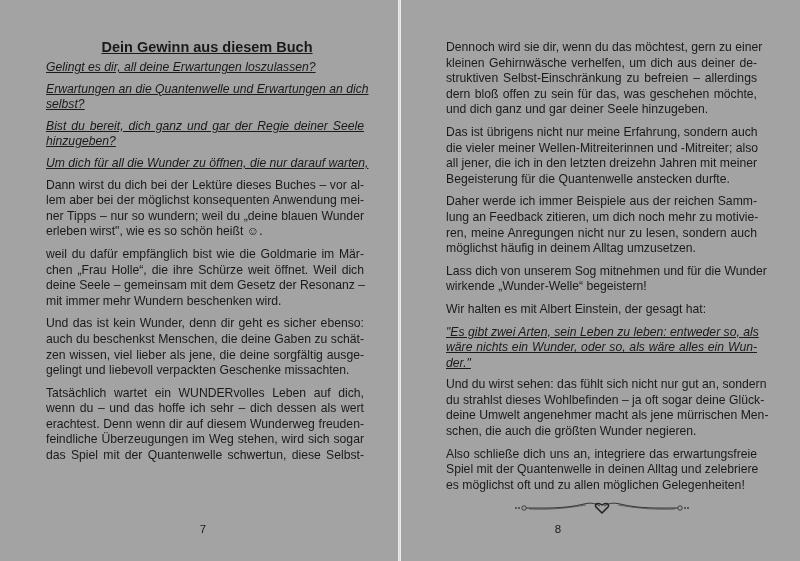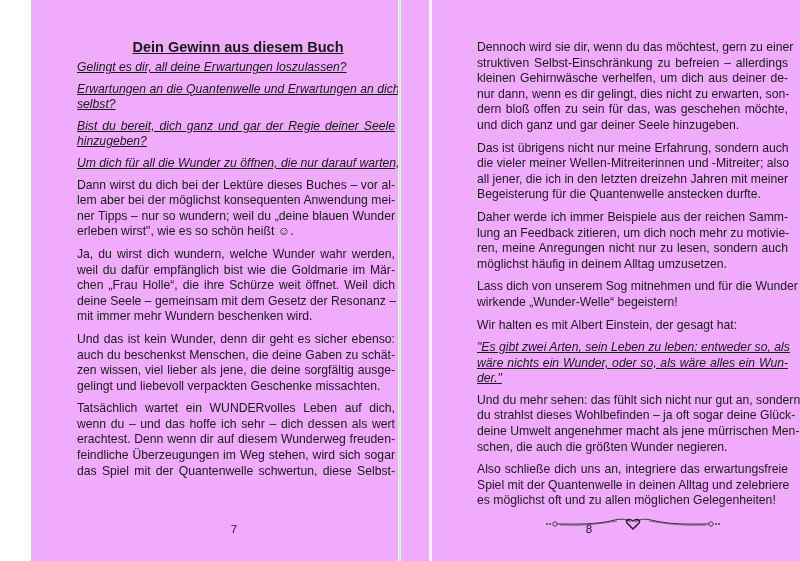--- a/index.html
+++ b/index.html
@@ -1,18 +1,18 @@
 <!DOCTYPE html>
 <html><head>
 <meta charset="utf-8">
 <style>
   html, body { margin: 0; padding: 0; background: #ffffff; }
   body { width: 800px; height: 561px; position: relative; overflow: hidden;
          font-family: "Liberation Sans", sans-serif; color: #1a1a1a; }
-  .page { position: absolute; top: 0; height: 561px; background: #f0abfc; margin-left: 31px; }
+  .page { position: absolute; top: 0; height: 561px; background: #a3a3a3; }
   #page-left { left: 0; width: 398px; }
   #page-right { left: 401px; width: 432px; }
   .divider { position: absolute; left: 398px; top: 0; width: 3px; height: 561px;
              background: linear-gradient(to right, #f4f4f4, #dcdcdc, #f4f4f4); }
   .content { position: absolute; }
   #page-left .content { left: 46px; top: 38px; width: 318px; }
   #page-right .content { left: 45px; top: 40px; width: 311px; }
   .title { font-weight: bold; font-size: 14.5px; text-decoration: underline;
            text-align: center; margin: 0 0 4px 0; line-height: 18px; padding-left: 4px; }
   .para { margin: 0 0 7px 0; font-size: 12.2px; line-height: 15.6px; }
@@ -45,21 +45,20 @@
         <p class="para italic">
           <span class="line">Um dich für all die Wunder zu öffnen, die nur darauf warten,</span>
         </p>
         <p class="para">
           <span class="line">Dann wirst du dich bei der Lektüre dieses Buches – vor al-</span>
           <span class="line">lem aber bei der möglichst konsequenten Anwendung mei-</span>
           <span class="line">ner Tipps – nur so wundern; weil du „deine blauen Wunder</span>
           <span class="line last">erleben wirst", wie es so schön heißt ☺.</span>
         </p>
         <p class="para">
-          <span class="line">Ja, du wirst dich wundern, welche Wunder wahr werden,</span>
           <span class="line">weil du dafür empfänglich bist wie die Goldmarie im Mär-</span>
           <span class="line">chen „Frau Holle“, die ihre Schürze weit öffnet. Weil dich</span>
           <span class="line">deine Seele – gemeinsam mit dem Gesetz der Resonanz –</span>
           <span class="line last">mit immer mehr Wundern beschenken wird.</span>
         </p>
         <p class="para">
           <span class="line">Und das ist kein Wunder, denn dir geht es sicher ebenso:</span>
           <span class="line">auch du beschenkst Menschen, die deine Gaben zu schät-</span>
           <span class="line">zen wissen, viel lieber als jene, die deine sorgfältig ausge-</span>
           <span class="line last">gelingt und liebevoll verpackten Geschenke missachten.</span>
@@ -76,23 +75,22 @@
   <div class="page-number">7</div>
 </div>
 
 <div class="divider"></div>
 
 <div class="page" id="page-right">
   <div class="content">
     <div>
         <p class="para">
           <span class="line">Dennoch wird sie dir, wenn du das möchtest, gern zu einer</span>
+          <span class="line">kleinen Gehirnwäsche verhelfen, um dich aus deiner de-</span>
           <span class="line">struktiven Selbst-Einschränkung zu befreien – allerdings</span>
-          <span class="line">kleinen Gehirnwäsche verhelfen, um dich aus deiner de-</span>
-          <span class="line">nur dann, wenn es dir gelingt, dies nicht zu erwarten, son-</span>
           <span class="line">dern bloß offen zu sein für das, was geschehen möchte,</span>
           <span class="line last">und dich ganz und gar deiner Seele hinzugeben.</span>
         </p>
         <p class="para">
           <span class="line">Das ist übrigens nicht nur meine Erfahrung, sondern auch</span>
           <span class="line">die vieler meiner Wellen-Mitreiterinnen und -Mitreiter; also</span>
           <span class="line">all jener, die ich in den letzten dreizehn Jahren mit meiner</span>
           <span class="line last">Begeisterung für die Quantenwelle anstecken durfte.</span>
         </p>
         <p class="para">
@@ -107,21 +105,21 @@
         </p>
         <p class="para">
           <span class="line last">Wir halten es mit Albert Einstein, der gesagt hat:</span>
         </p>
         <p class="para italic">
           <span class="line">"Es gibt zwei Arten, sein Leben zu leben: entweder so, als</span>
           <span class="line">wäre nichts ein Wunder, oder so, als wäre alles ein Wun-</span>
           <span class="line last">der."</span>
         </p>
         <p class="para">
-          <span class="line">Und du mehr sehen: das fühlt sich nicht nur gut an, sondern</span>
+          <span class="line">Und du wirst sehen: das fühlt sich nicht nur gut an, sondern</span>
           <span class="line">du strahlst dieses Wohlbefinden – ja oft sogar deine Glück-</span>
           <span class="line">deine Umwelt angenehmer macht als jene mürrischen Men-</span>
           <span class="line last">schen, die auch die größten Wunder negieren.</span>
         </p>
         <p class="para">
           <span class="line">Also schließe dich uns an, integriere das erwartungsfreie</span>
           <span class="line">Spiel mit der Quantenwelle in deinen Alltag und zelebriere</span>
           <span class="line last">es möglichst oft und zu allen möglichen Gelegenheiten!</span>
         </p>
       </div>

